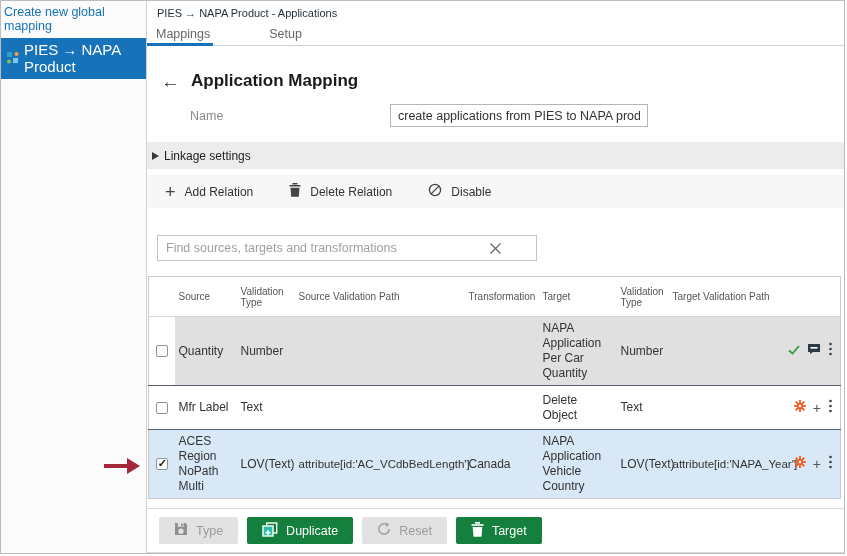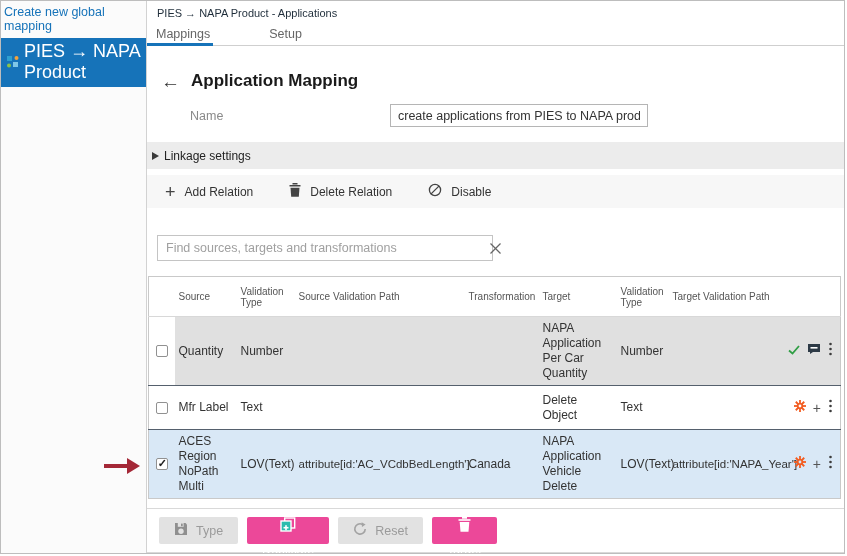--- a/index.html
+++ b/index.html
@@ -7,21 +7,21 @@
   body { font-family: "Liberation Sans", sans-serif; }
 
   .app { position:relative; width:845px; height:554px; border:1px solid #bdbdbd;
          display:flex; background:#fff; overflow:hidden; }
 
   
   .sidebar { width:146px; min-width:146px; border-right:1px solid #d2d2d2; background:#fbfbfb; }
   .sb-title { padding:8px 6px 7px 14px; font-size:12.5px; color:#3d5266; background:#f4f4f4; }
   .sb-link  { padding:4px 4px 5px 3px; font-size:12.5px; color:#1673b9; cursor:pointer; }
   .sb-selected { display:flex; align-items:center; gap:5px; background:#1673b9; color:#fff;
-                 font-size:18px; padding:3px 4px 4px 5px; cursor:pointer;justify-content:space-between; }
+                 font-size:15px; padding:3px 4px 4px 5px; cursor:pointer;justify-content:space-between; }
 
   
   .main { flex:1; display:flex; flex-direction:column; background:#fff; min-width:0; }
   .main-title { font-size:11px; color:#1f2d3a; padding:6px 0 0 10px; }
   .tabs-bar { position:relative; border-bottom:1px solid #cfcfcf; height:34px;
               display:flex; align-items:center; margin-top:4px; }
   .tab { font-size:12.5px; color:#666; cursor:pointer; }
   .tab.first { margin-left:9px; }
   .tab.second { margin-left:59px; }
   .tab-underline { position:absolute; left:0; bottom:-1px; height:3px; width:66px; background:#1673b9; }
@@ -41,21 +41,21 @@
              padding-left:5px; gap:5px; font-size:12px; color:#222; cursor:pointer; }
   .linkage-tri { width:0; height:0; border-left:7px solid #3a3a3a;
                  border-top:4.5px solid transparent; border-bottom:4.5px solid transparent; }
 
   .toolbar { height:33px; background:#f7f7f7; margin-top:6px; display:flex; align-items:center;
              padding-left:18px; gap:36px; }
   .tb-item { display:flex; align-items:center; gap:9px; font-size:12px; color:#333; cursor:pointer; }
   .tb-plus { font-size:18px; font-weight:300; color:#444; line-height:1; }
 
   .search-row { position:relative; margin:27px 0 0 10px; width:352px; }
-  .search-input { width:336px; height:26px; border:1px solid #c4c4c4; font-size:12.5px;
+  .search-input { width:380px; height:26px; border:1px solid #c4c4c4; font-size:12.5px;
                   padding:0 28px 0 8px; color:#555; font-family:"Liberation Sans",sans-serif; }
   .search-input::placeholder { color:#a0a0a0; }
   .search-clear { position:absolute; right:7px; top:6px; cursor:pointer; }
 
   
   .grid-wrap { margin:15px 0 0 1px; }
   table.grid { border-collapse:collapse; table-layout:fixed; width:692px;
                border:1px solid #c9c9c9; font-size:12px; color:#333; }
   .grid th { font-weight:normal; color:#555; font-size:10px; text-align:left;
              padding:5px 4px; height:40px; vertical-align:middle;
@@ -76,21 +76,21 @@
 
   .icons-cell { display:flex; align-items:center; justify-content:flex-end; gap:7px; padding-right:3px; }
   .row-plus { font-size:14px; color:#555; line-height:1; cursor:pointer; }
 
   
   .footer { margin-top:9px; border-top:1px solid #d9d9d9; border-bottom:1px solid #d9d9d9;
             padding:8px 0 8px 12px; display:flex; gap:9px; width:100%; }
   .btn { height:27px; border:none; border-radius:2px; font-size:12.5px; display:flex;
          align-items:center; gap:8px; padding:0 15px; font-family:"Liberation Sans",sans-serif; }
   .btn-disabled { background:#e2e2e2; color:#9b9b9b; }
-  .btn-teal { background:#ec4899; color:#fff; cursor:pointer;flex-direction:column; }
+  .btn-teal { background:#15803d; color:#fff; cursor:pointer; }
 
   
   .red-arrow { position:absolute; left:103px; top:457px; width:36px; height:16px; }
   .red-arrow .tail { position:absolute; left:0; top:6px; width:24px; height:4px; background:#a42837; }
   .red-arrow .head { position:absolute; left:23px; top:0; width:0; height:0;
                      border-left:13px solid #a42837; border-top:8px solid transparent;
                      border-bottom:8px solid transparent; }
 </style>
 </head>
 <body>
@@ -270,21 +270,21 @@
                 </div>
               </td>
             </tr>
 
             <tr class="r3">
               <td class="cb"><span class="cbx checked"></span></td>
               <td>ACES Region NoPath Multi</td>
               <td>LOV(Text)</td>
               <td class="mono-path">attribute[id:'AC_VCdbBedLength']</td>
               <td>Canada</td>
-              <td>NAPA Application Vehicle Delete</td>
+              <td>NAPA Application Vehicle Country</td>
               <td>LOV(Text)</td>
               <td class="mono-path">attribute[id:'NAPA_Year']</td>
               <td>
                 <div class="icons-cell">
                   <span>
                     <svg width="12" height="12" viewBox="0 0 12 12">
                       <g fill="#f25c21">
                         <rect x="5.1" y="0" width="1.8" height="12"></rect>
                         <rect x="5.1" y="0" width="1.8" height="12" transform="rotate(45 6 6)"></rect>
                         <rect x="5.1" y="0" width="1.8" height="12" transform="rotate(90 6 6)"></rect>

